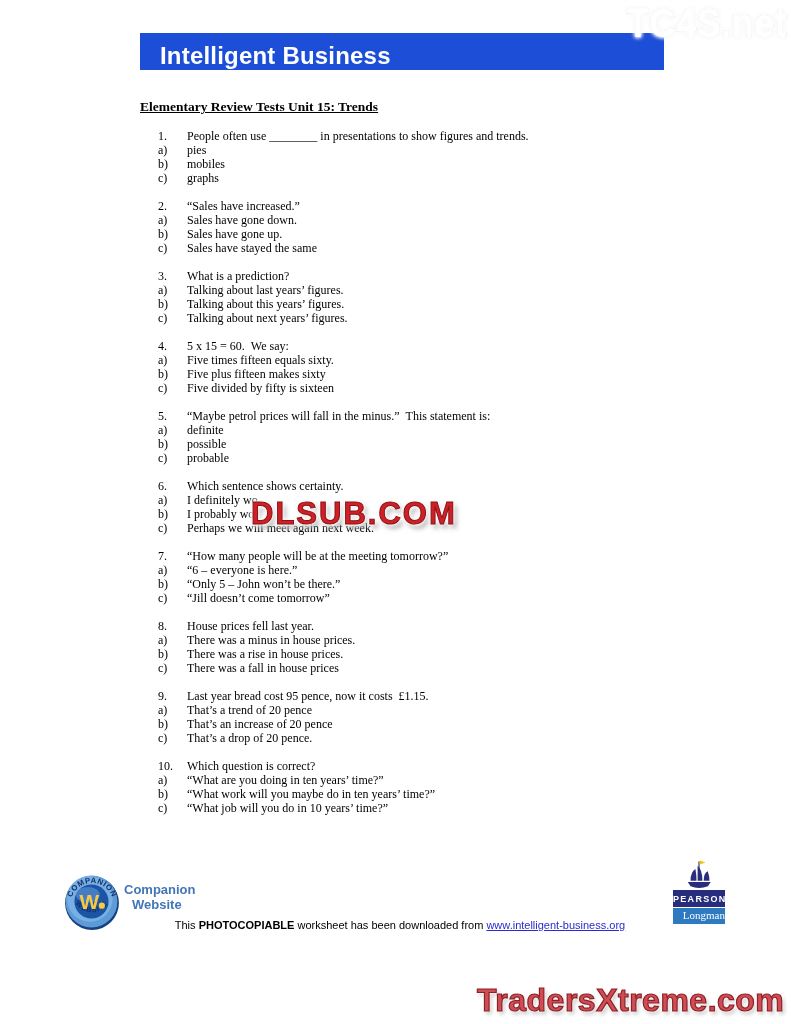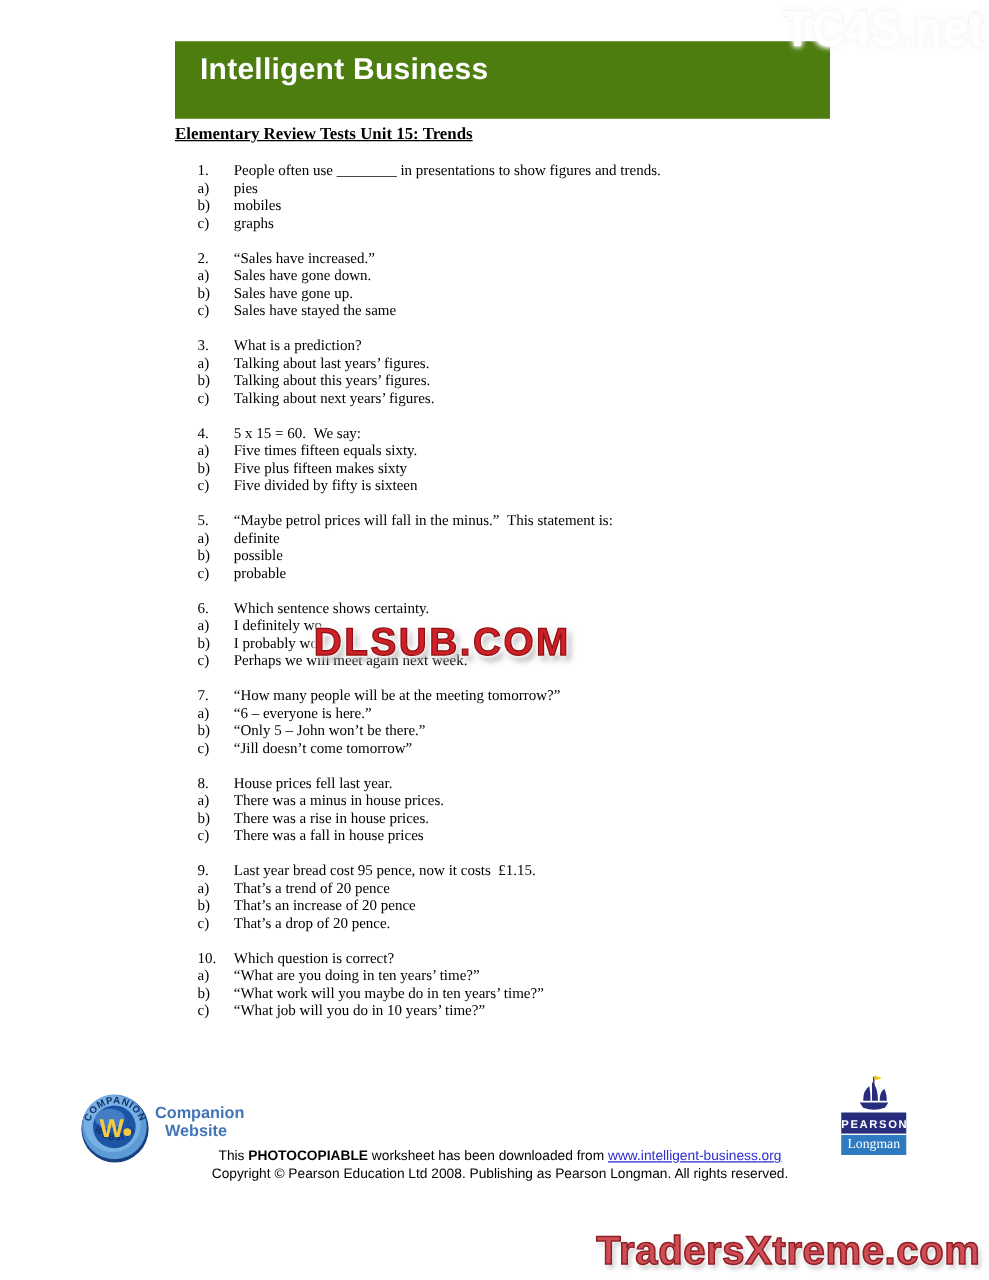--- a/index.html
+++ b/index.html
@@ -1,21 +1,21 @@
 <!DOCTYPE html>
 <html><head>
 <meta charset="utf-8">
 <style>
   html,body{margin:0;padding:0;background:#fff;}
   .page{position:relative;width:791px;height:1024px;background:#ffffff;overflow:hidden;
         font-family:"Liberation Serif",serif;color:#1a1a1a;}
 
   
-  .banner{position:absolute;left:140px;top:33px;width:524px;height:62px;
-          background:#4d7c0f;z-index:1;text-align:right;}
+  .banner{position:absolute;left:140px;top:33px;width:524px;height:37px;
+          background:#1d4ed8;z-index:1;text-align:right;}
   .banner-title{position:absolute;left:20px;top:9px;
           font-family:"Liberation Sans",sans-serif;font-weight:bold;
           font-size:24px;color:#ffffff;letter-spacing:0.2px;white-space:nowrap;}
 
   .tc4s{position:absolute;top:0px;right:4px;z-index:3;
         font-family:"Liberation Sans",sans-serif;font-weight:bold;font-size:41px;
         line-height:46px;white-space:nowrap;
         transform:scaleX(0.90);transform-origin:100% 0;
         background:linear-gradient(180deg,#2e2e2e 10%,#463232 55%,#8a7272 85%,#b8a8a8 100%);
         -webkit-background-clip:text;background-clip:text;color:transparent;}
@@ -51,21 +51,21 @@
 
   .footer-text{position:absolute;left:140px;top:919px;width:520px;text-align:center;
         font-family:"Liberation Sans",sans-serif;font-size:11px;line-height:13.5px;color:#000;}
   .footer-text a{color:#2a2ad0;text-decoration:underline;cursor:pointer;}
 
   .pearson{position:absolute;left:673px;top:860px;width:52px;z-index:2;
         font-family:"Liberation Sans",sans-serif;}
   .pearson svg{display:block;margin:0 auto;}
   .p-top{background:#272c7c;color:#fff;font-weight:bold;font-size:9px;
         letter-spacing:1.3px;text-align:center;padding:4px 0 3px;}
-  .p-bottom{background:#2e7ac0;color:#fff;text-align:center;
+  .p-bottom{background:#2e7ac0;color:#fff;text-align:right;
         font-family:"Liberation Serif",serif;font-size:11px;
         padding:1px 0 3px;border-top:1.5px solid #ffffff;}
 
   .traders{position:absolute;left:477px;top:982px;z-index:2;
         font-family:"Liberation Sans",sans-serif;font-weight:bold;font-size:32px;
         letter-spacing:0.5px;color:#cf4e55;-webkit-text-stroke:1.2px #8e2026;
         white-space:nowrap;
         text-shadow:0 0 3px #fff,0 0 5px #fff,2px 3px 4px #b8b8b8;text-align:center;}
 </style>
 </head>
@@ -324,21 +324,20 @@
       <circle cx="36.5" cy="31.5" r="3" fill="#f6c945"></circle>
     </svg>
     <div class="companion-label">
       <div class="l1">Companion</div>
       <div class="l2">Website</div>
     </div>
   </div>
 
   <div class="footer-text">
     <div class="ft-line1"><span>This </span><b>PHOTOCOPIABLE</b><span> worksheet has been downloaded from </span><a>www.intelligent-business.org</a></div>
-    <div class="ft-line2">Copyright © Pearson Education Ltd 2008. Publishing as Pearson Longman. All rights reserved.</div>
   </div>
 
   <div class="pearson">
     <svg width="34" height="30" viewBox="0 0 36 32">
       <rect x="17.4" y="1.5" width="1.2" height="8" fill="#272c7c"></rect>
       <path d="M18.6 0.5 L25 2.6 L18.6 4.7 Z" fill="#f4c400"></path>
       <path d="M9 22 Q9 12.5 14.2 9.5 Q15.3 15 15.3 22 Z" fill="#272c7c"></path>
       <path d="M16.5 22 L16.5 6 Q21.6 10 21.6 22 Z" fill="#272c7c"></path>
       <path d="M23 22 Q23 14 27.3 12 Q29.2 17 29.2 22 Z" fill="#272c7c"></path>
       <path d="M6 23.5 L30.5 23.5 L27.5 28 Q18 31.5 9 28 Z" fill="#272c7c"></path>

